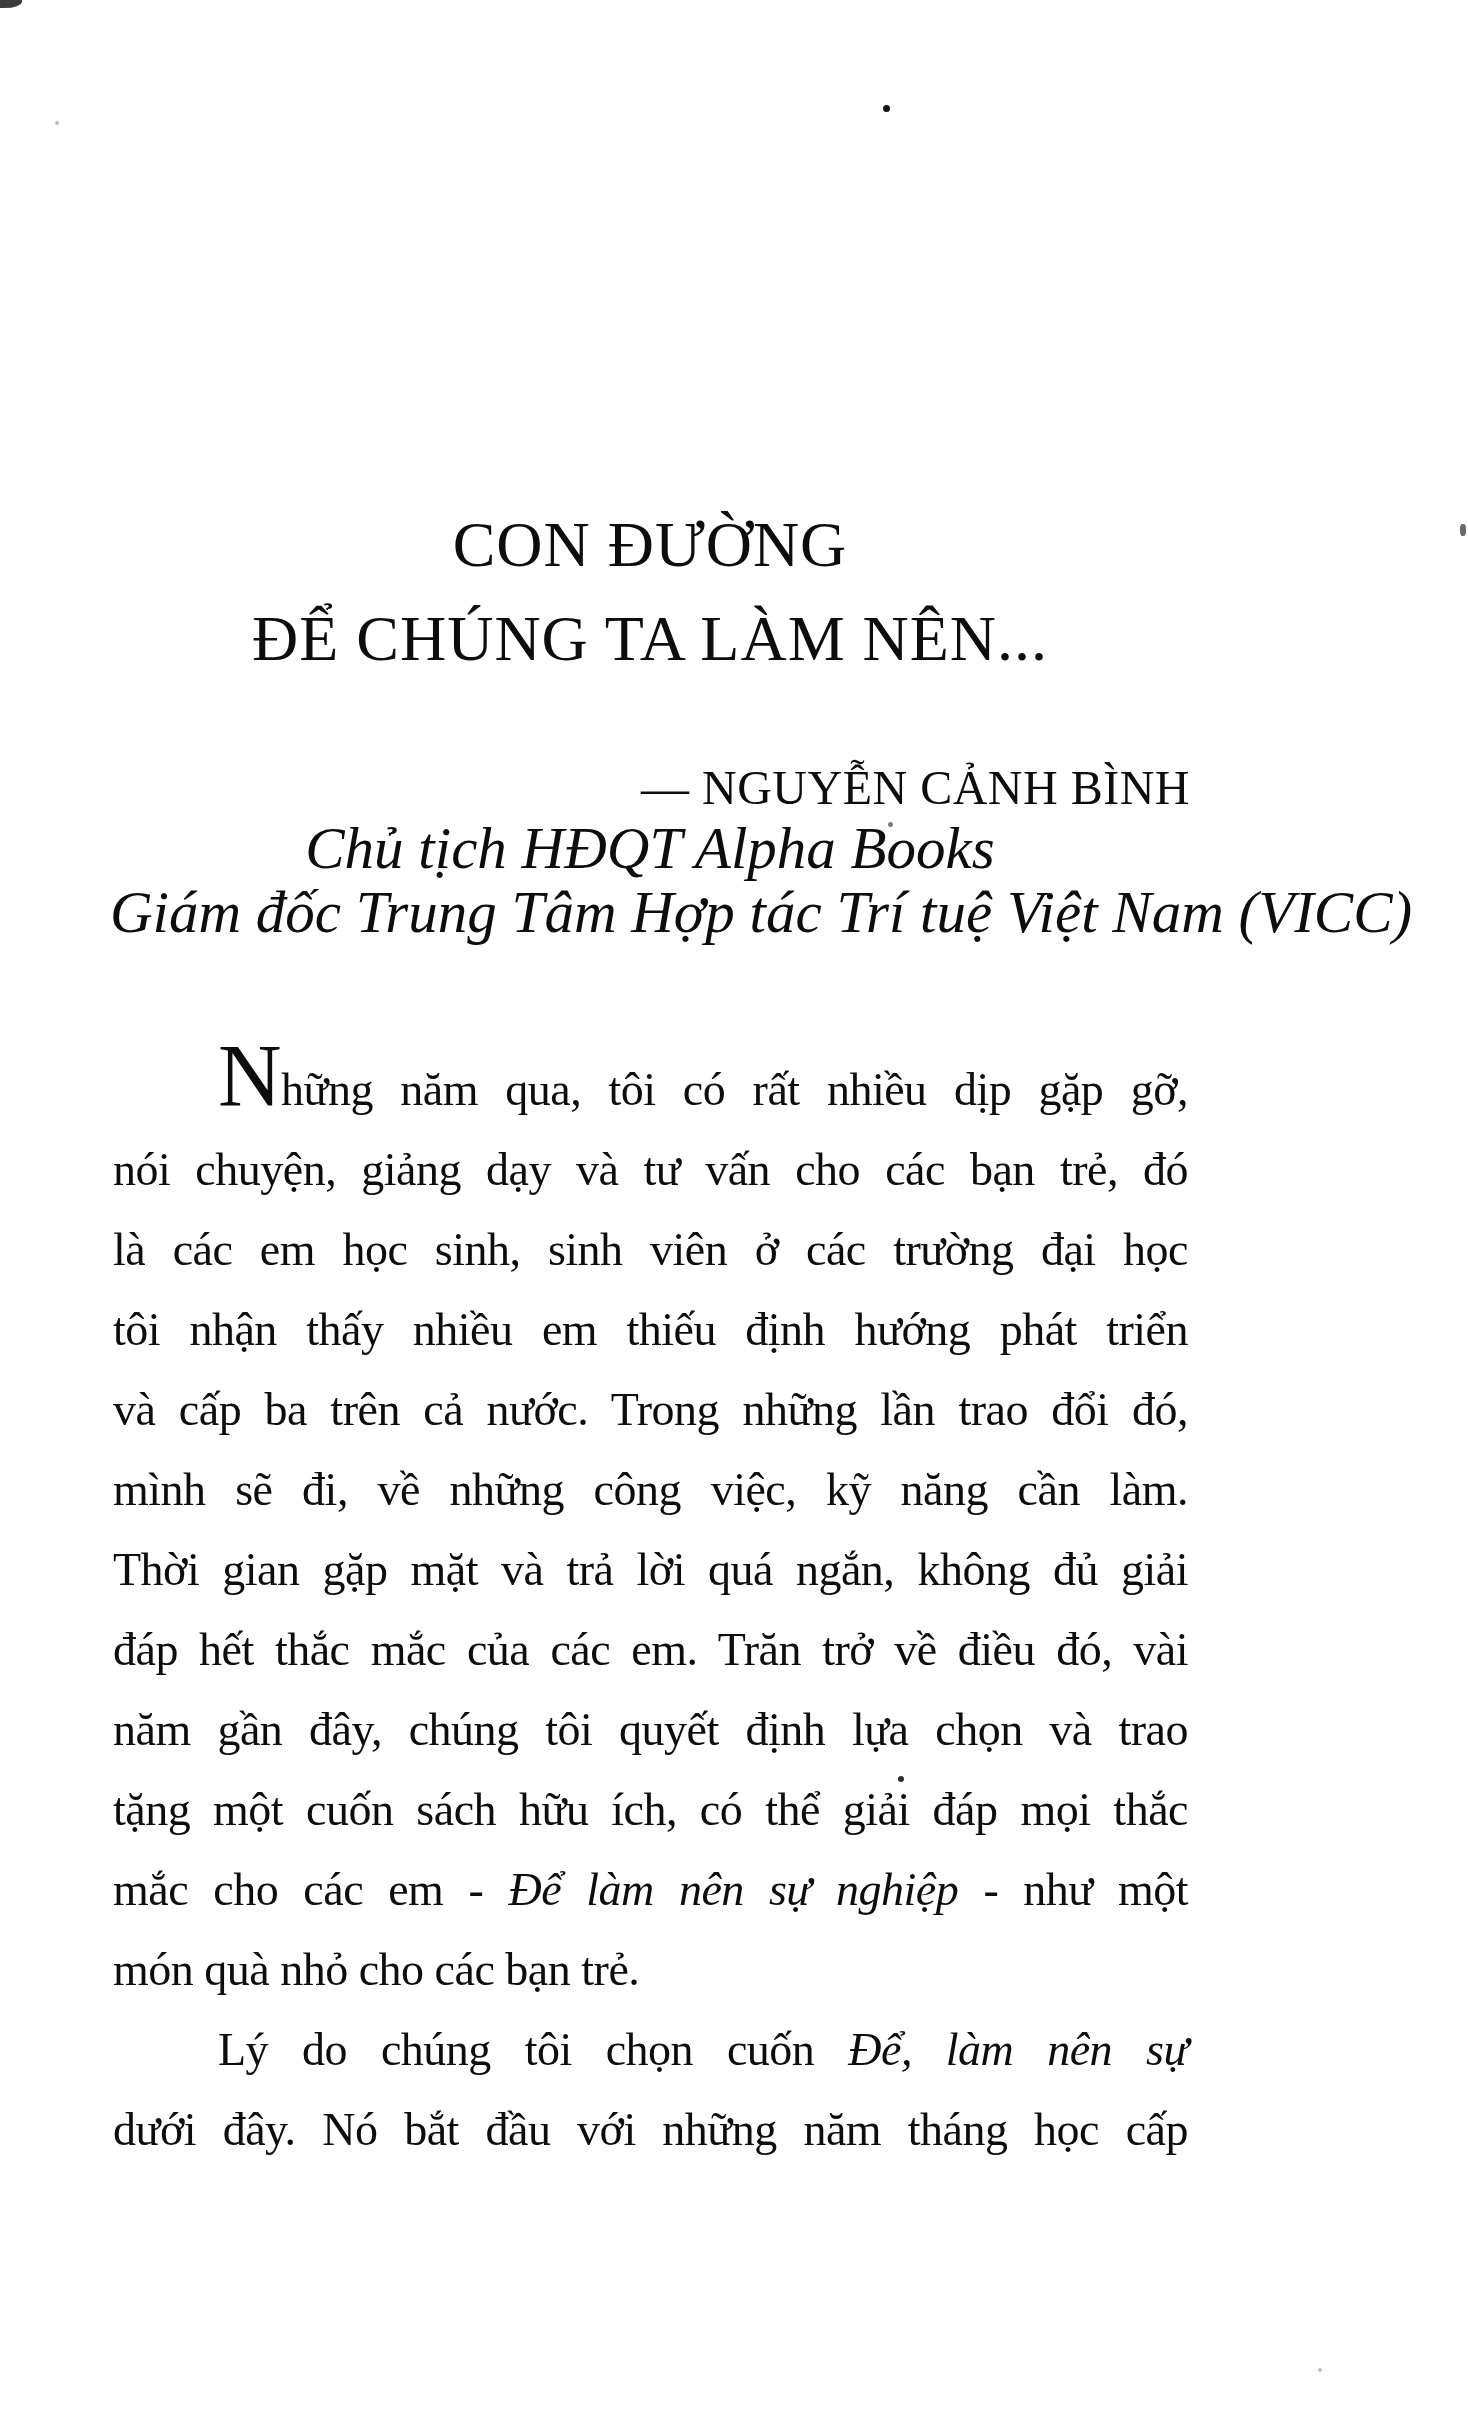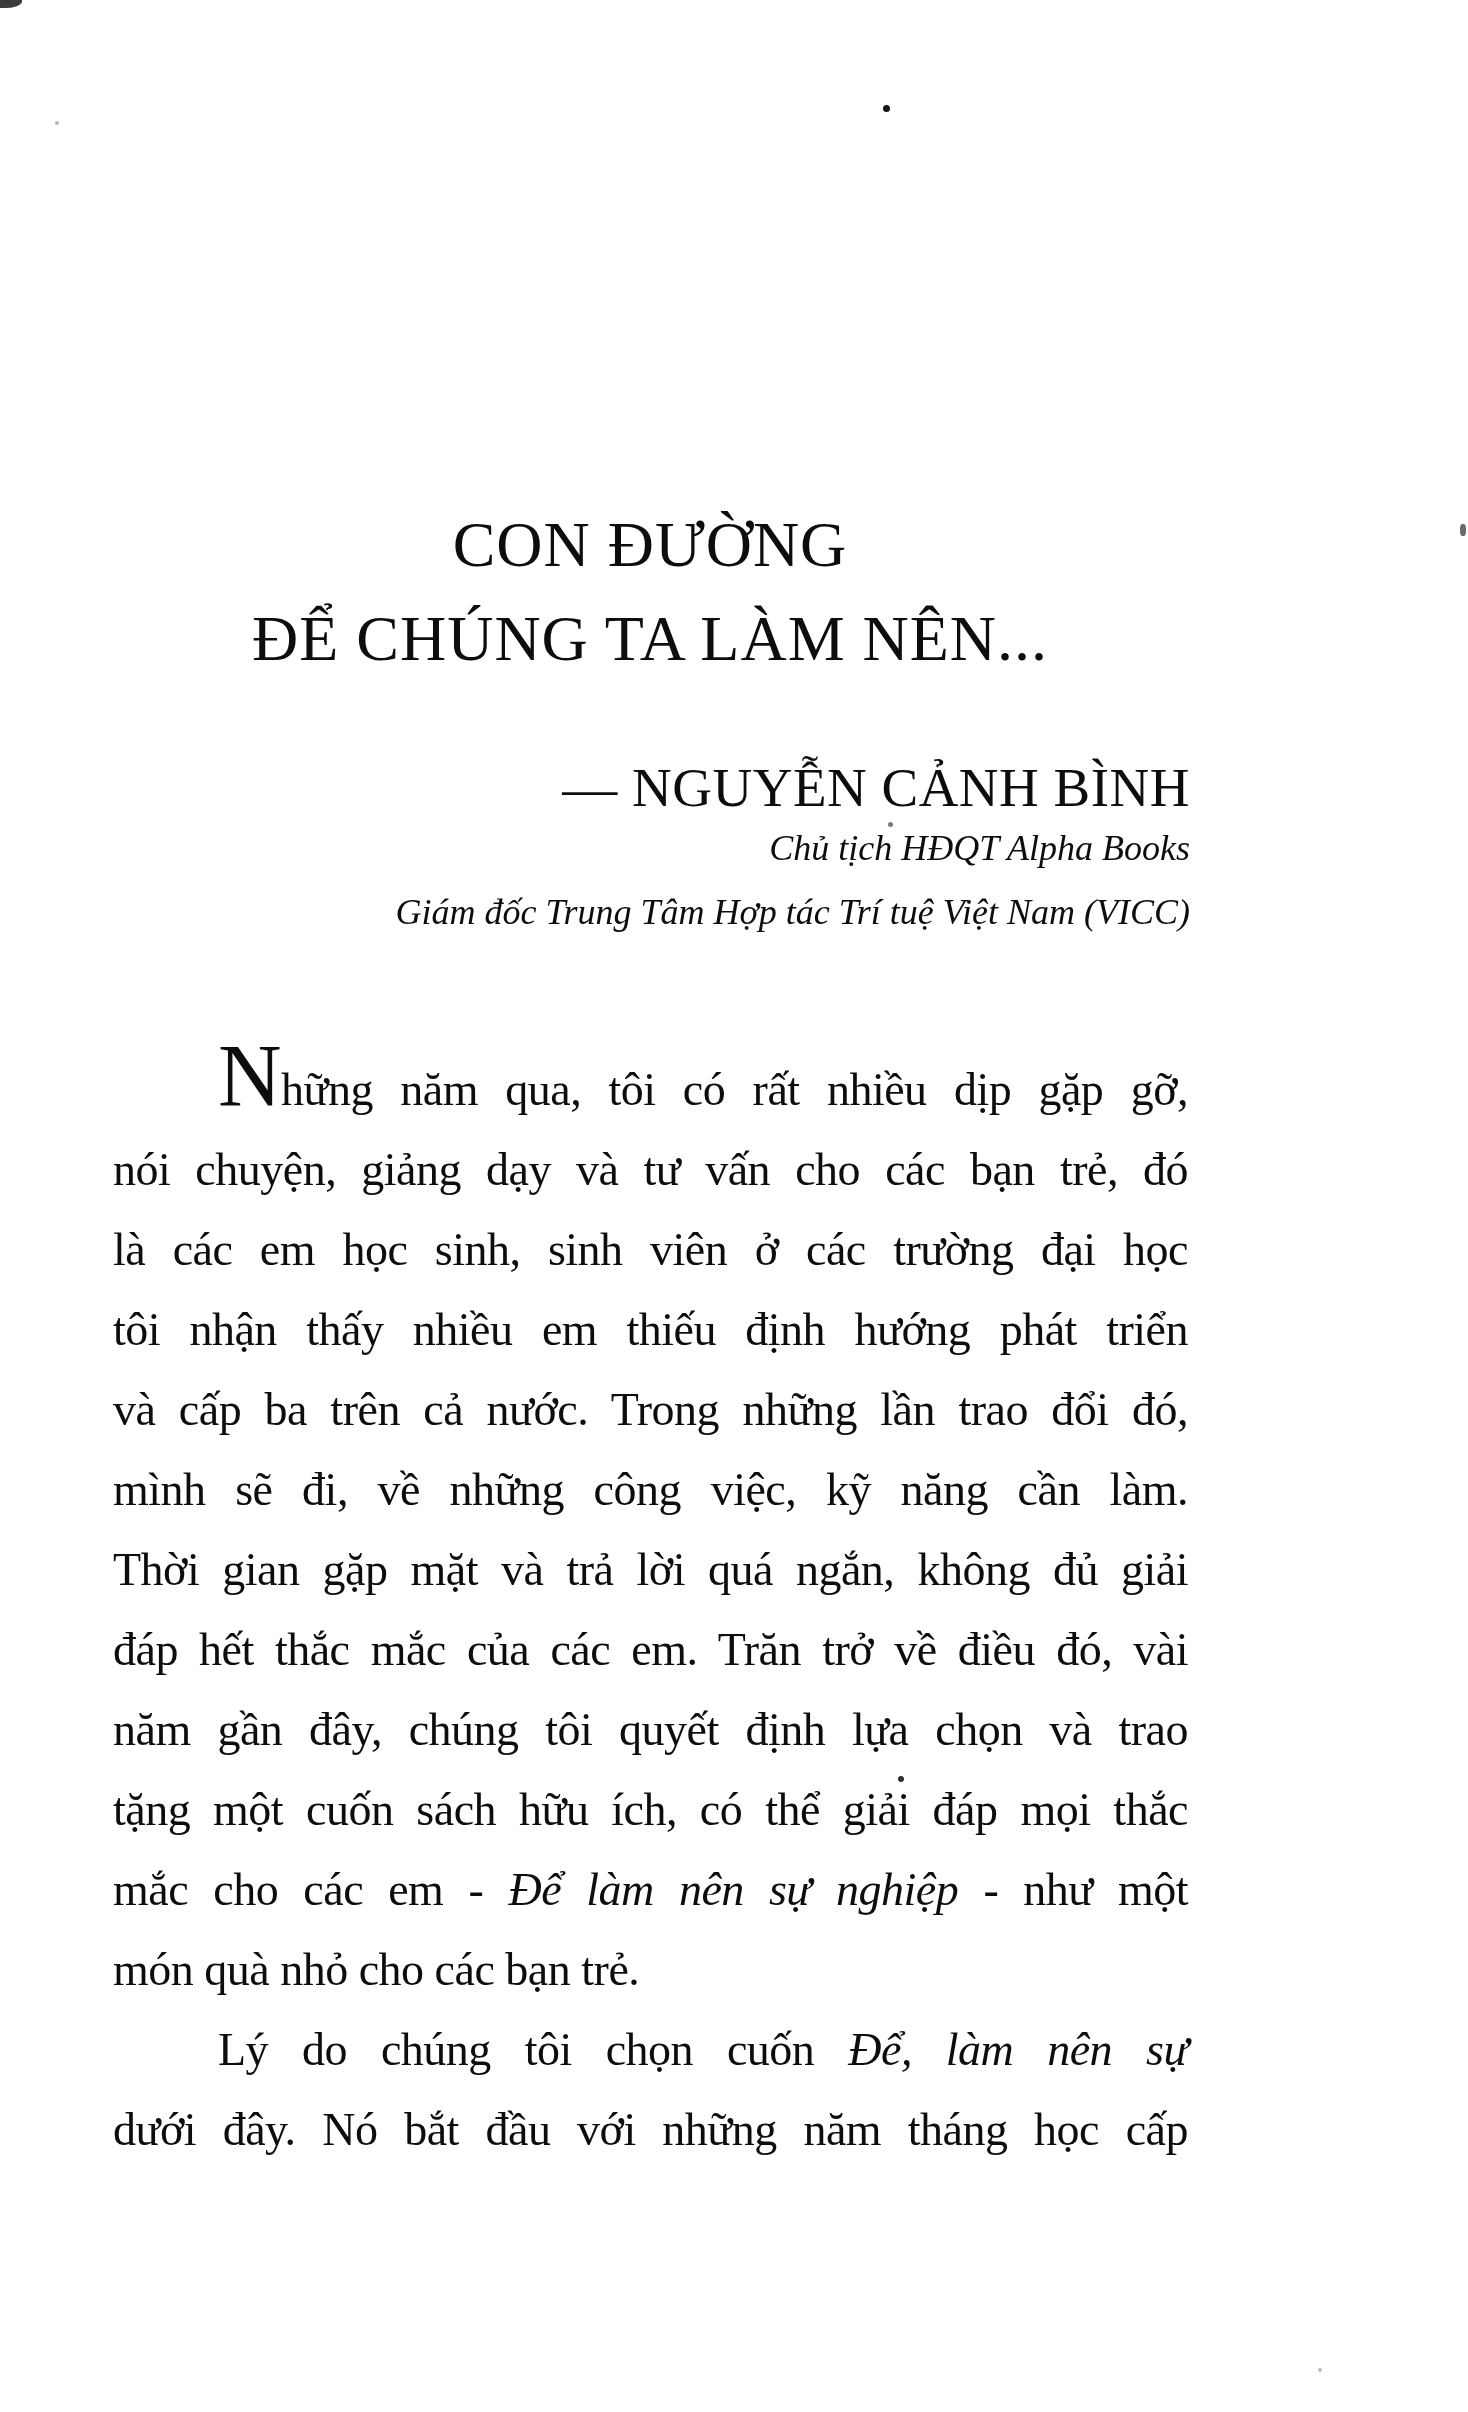--- a/index.html
+++ b/index.html
@@ -23,26 +23,27 @@
     letter-spacing:1px;font-weight:400;
     white-space:nowrap;
   }
 
   
   .byline-block{
     position:absolute;right:278px;top:760px;width:1080px;
     text-align:right;
   }
   .byline-author{
-    font-size:55px;line-height:56px;letter-spacing:0.5px;
+    font-size:48px;line-height:56px;letter-spacing:0.5px;
     white-space:nowrap;
   }
   .byline-role{
-    font-style:italic;font-size:36px;line-height:64px;
+    font-style:italic;font-size:59px;line-height:64px;
     white-space:nowrap;
+    text-align:center;
   }
 
   
   .body-text{
     position:absolute;left:113px;top:1050px;width:1075px;
     font-size:46px;letter-spacing:-0.5px;
   }
   .line{
     height:80px;line-height:80px;
     text-align:justify;text-align-last:justify;

